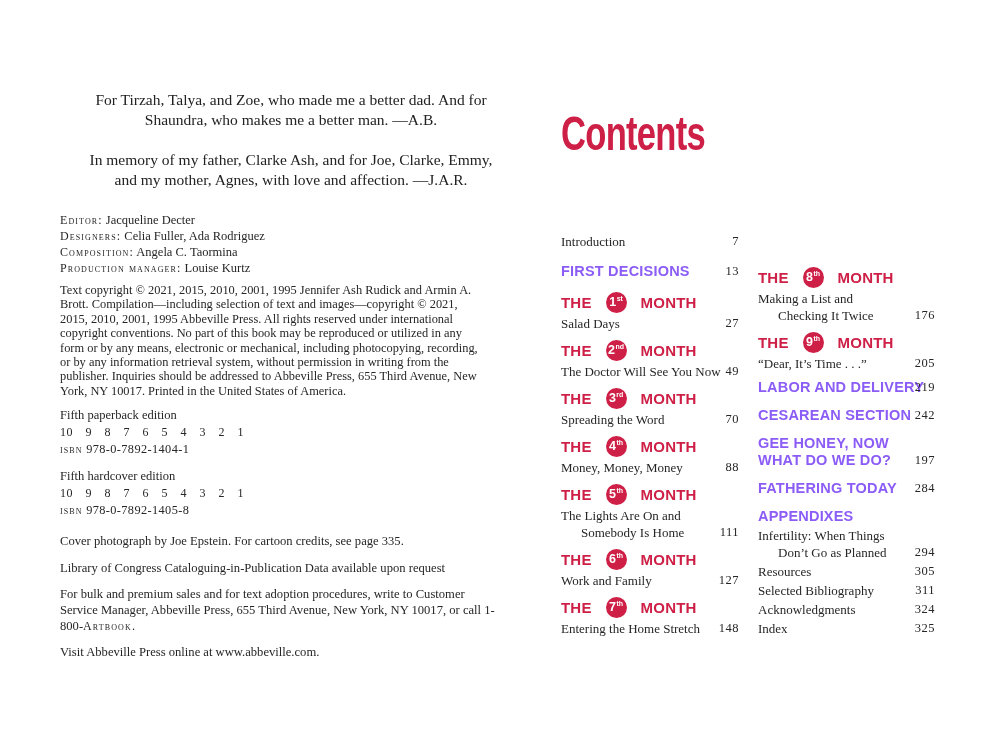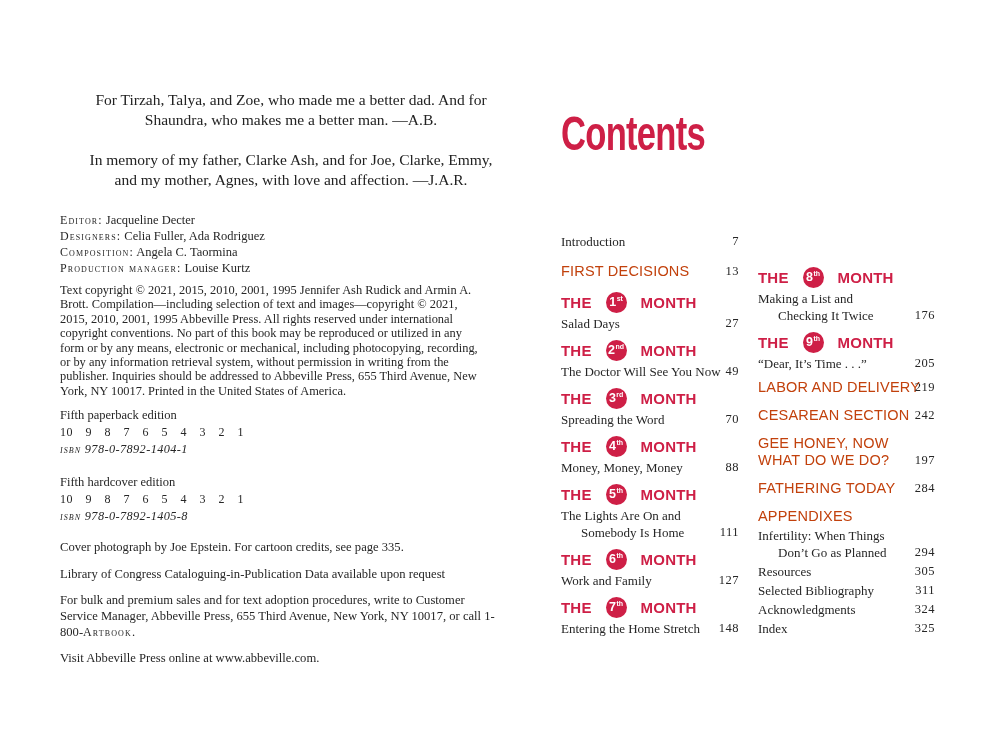--- a/index.html
+++ b/index.html
@@ -7,37 +7,37 @@
         font-family:"Liberation Serif","DejaVu Serif",serif;color:#262626;border-radius:19px;}
 
   
   .left-page{position:absolute;left:60px;top:90px;width:462px;}
   .dedication{text-align:center;font-size:15.5px;line-height:19.5px;color:#222;}
   .dedication + .dedication{margin-top:21px;}
   .credits{margin-top:23px;font-size:12.5px;line-height:16px;}
   .sc{font-variant:small-caps;letter-spacing:1.1px;font-size:12px;}
   .copyright{margin-top:7px;font-size:12.4px;line-height:14.4px;width:428px;text-align:left;}
   .edition{margin-top:9px;font-size:12.5px;line-height:17px;}
-  .edition + .edition{margin-top:16px;}
+  .edition + .edition{margin-top:10px;}
   .printline{word-spacing:9px;letter-spacing:.5px;font-size:12px;}
-  .isbn-line{font-size:12.3px;letter-spacing:.4px;font-style:italic;}
+  .isbn-line{font-size:12.3px;letter-spacing:.4px;}
   .note{margin-top:10px;font-size:12.6px;line-height:16px;width:436px;}
   .note-first{margin-top:14px;font-family:Liberation Serif, serif;}
   .note-gap{margin-top:11px;}
   .toc-title{position:absolute;left:561px;top:78px;font-family:"Liberation Sans","DejaVu Sans",sans-serif;
              font-weight:700;font-size:48px;line-height:48px;letter-spacing:-1px;color:#ce1f46;
              transform:scaleX(.72);transform-origin:left top;white-space:nowrap;}
   .toc-col{position:absolute;font-size:13px;}
   .toc-col1{left:561px;top:233px;width:178px;}
   .toc-col2{left:758px;top:266px;width:177px;}
   .row{position:relative;padding-right:28px;}
   .pg{position:absolute;right:0;top:1px;font-size:12.5px;letter-spacing:.5px;color:#262626;
       font-family:"Liberation Serif","DejaVu Serif",serif;font-weight:400;}
-  .chap{font-family:"Liberation Sans","DejaVu Sans",sans-serif;font-weight:400;font-size:14.5px;
-        line-height:17px;letter-spacing:.2px;color:#c2410c;white-space:nowrap;font-stretch:condensed;}
+  .chap{font-family:"Liberation Sans","DejaVu Sans",sans-serif;font-weight:700;font-size:14.5px;
+        line-height:17px;letter-spacing:.2px;color:#8b5cf6;white-space:nowrap;font-stretch:condensed;}
   .serif-item{font-size:13px;line-height:17px;color:#262626;white-space:nowrap;}
   .ind{padding-left:20px;}
   .mb-intro{margin-bottom:13px;}
   .mb-chap{margin-bottom:11px;}
   .mb-group{margin-bottom:7px;}
   .mb-tiny{margin-bottom:2px;}
   .month-head{display:flex;align-items:center;gap:14px;height:22px;margin-bottom:2px;}
   .mword{font-family:"Liberation Sans","DejaVu Sans",sans-serif;font-weight:700;font-size:15px;
          letter-spacing:.2px;color:#ce1f46;font-stretch:condensed;}
   .badge{display:inline-flex;align-items:center;justify-content:center;width:21px;height:21px;

